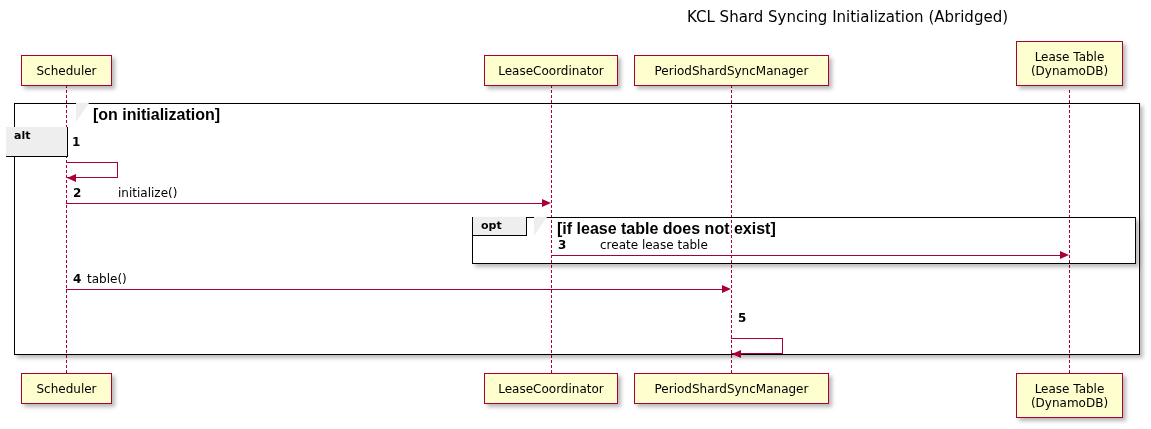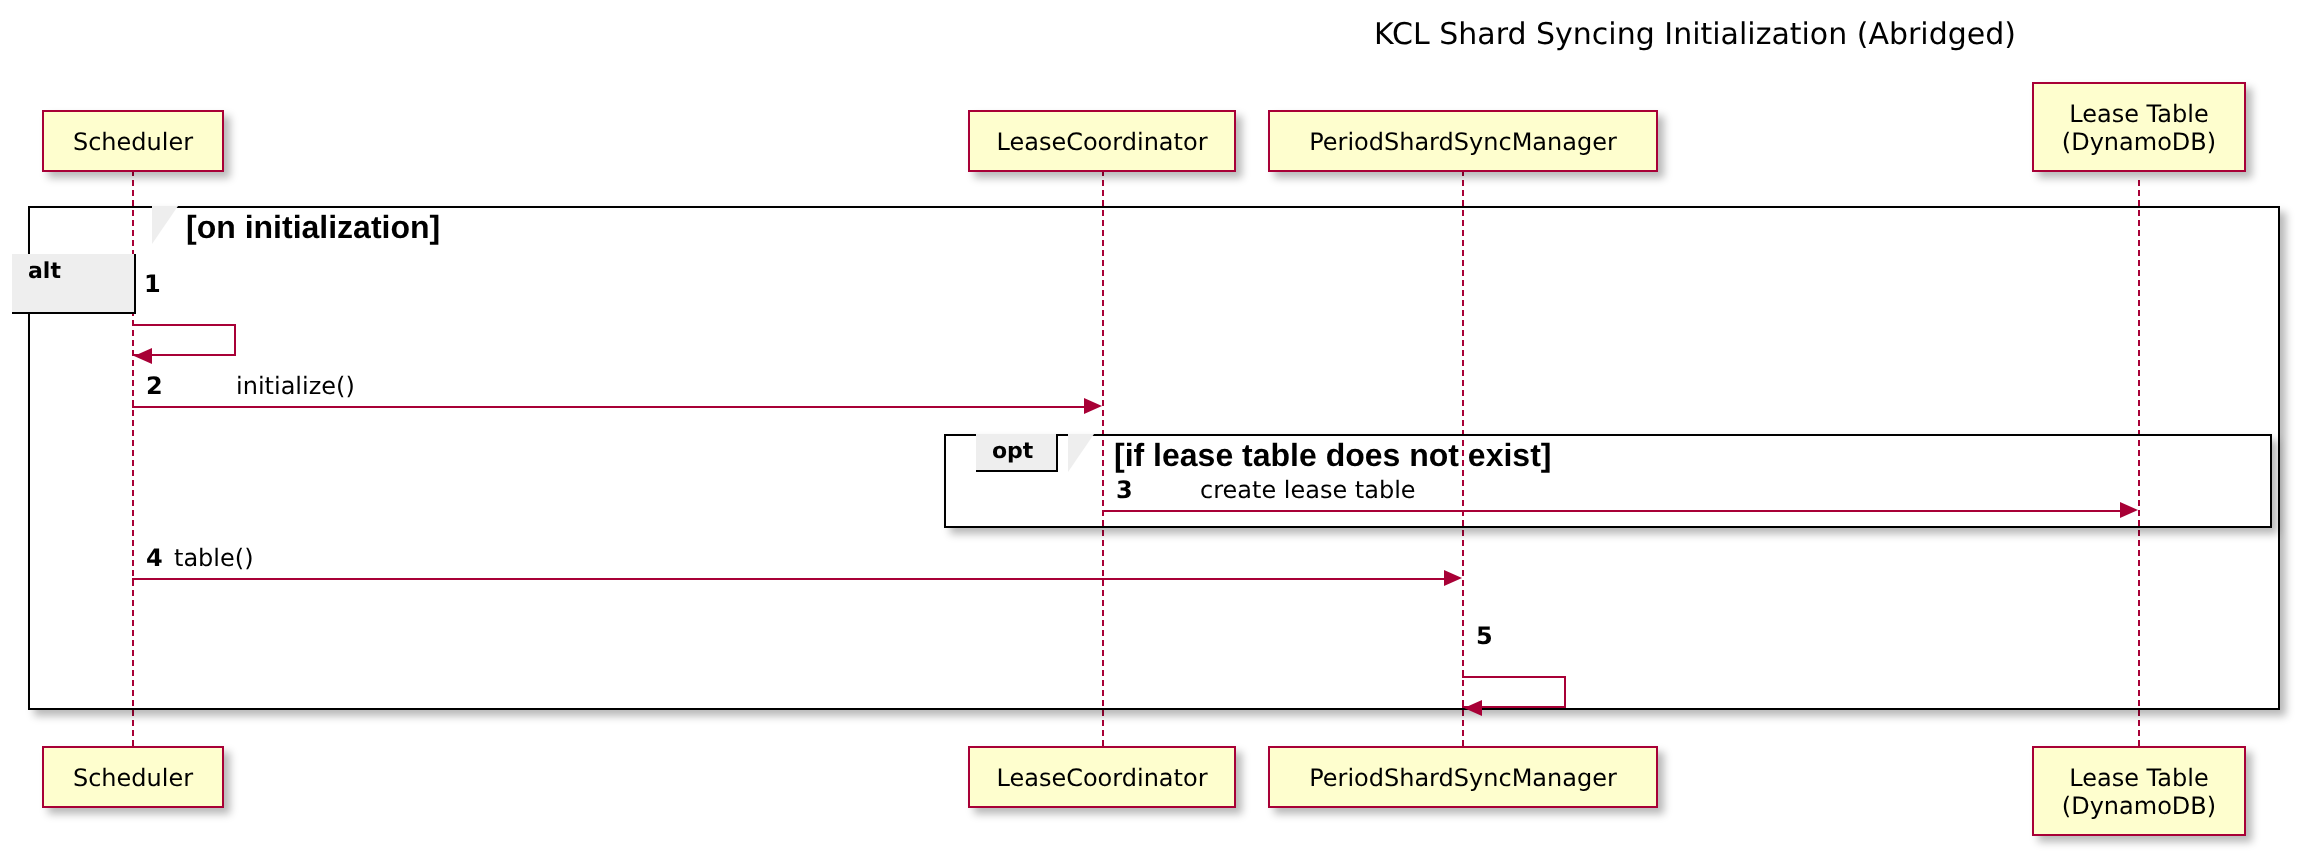--- a/index.html
+++ b/index.html
@@ -164,21 +164,21 @@
   <div class="self-loop" style="left:66px; top:162px; width:52px; height:16px;"></div>
   <div class="msg-arrow-left" style="left:67px; top:173.5px;"></div>
   <div class="msg-label msg-num" style="left:72px; top:135px;">1</div>
 
   <div class="msg-label" style="left:87px; top:186px;margin-left:31px;"><span>initialize()</span></div>
   <div class="msg-label msg-num" style="left:73px; top:186px;">2</div>
   <div class="msg-line" style="left:66px; top:203px; width:477px;"></div>
   <div class="msg-arrow-right" style="left:542px; top:198.5px;"></div>
 
   <div class="frame" style="left:472px; top:217px; width:664px; height:47px;"></div>
-  <div class="frame-label" style="left:488px; top:217px; width:41px; height:19px;">opt</div>
+  <div class="frame-label" style="left:473px; top:217px; width:54px; height:19px;">opt</div>
   <div class="frame-label-notch" style="left:534px; top:217px; border-top:19px solid #EEEEEE; border-right:13px solid transparent;"></div>
   <div class="frame-guard" style="left:557px; top:220px;">[if lease table does not exist]</div>
 
   <div class="msg-label" style="left:600px; top:238px;"><span>create lease table</span></div>
   <div class="msg-label msg-num" style="left:558px; top:238px;">3</div>
   <div class="msg-line" style="left:551px; top:255px; width:510px;"></div>
   <div class="msg-arrow-right" style="left:1060px; top:250.5px;"></div>
 
   <div class="msg-label" style="left:87px; top:272px;"><span>table()</span></div>
   <div class="msg-label msg-num" style="left:73px; top:272px;">4</div>

